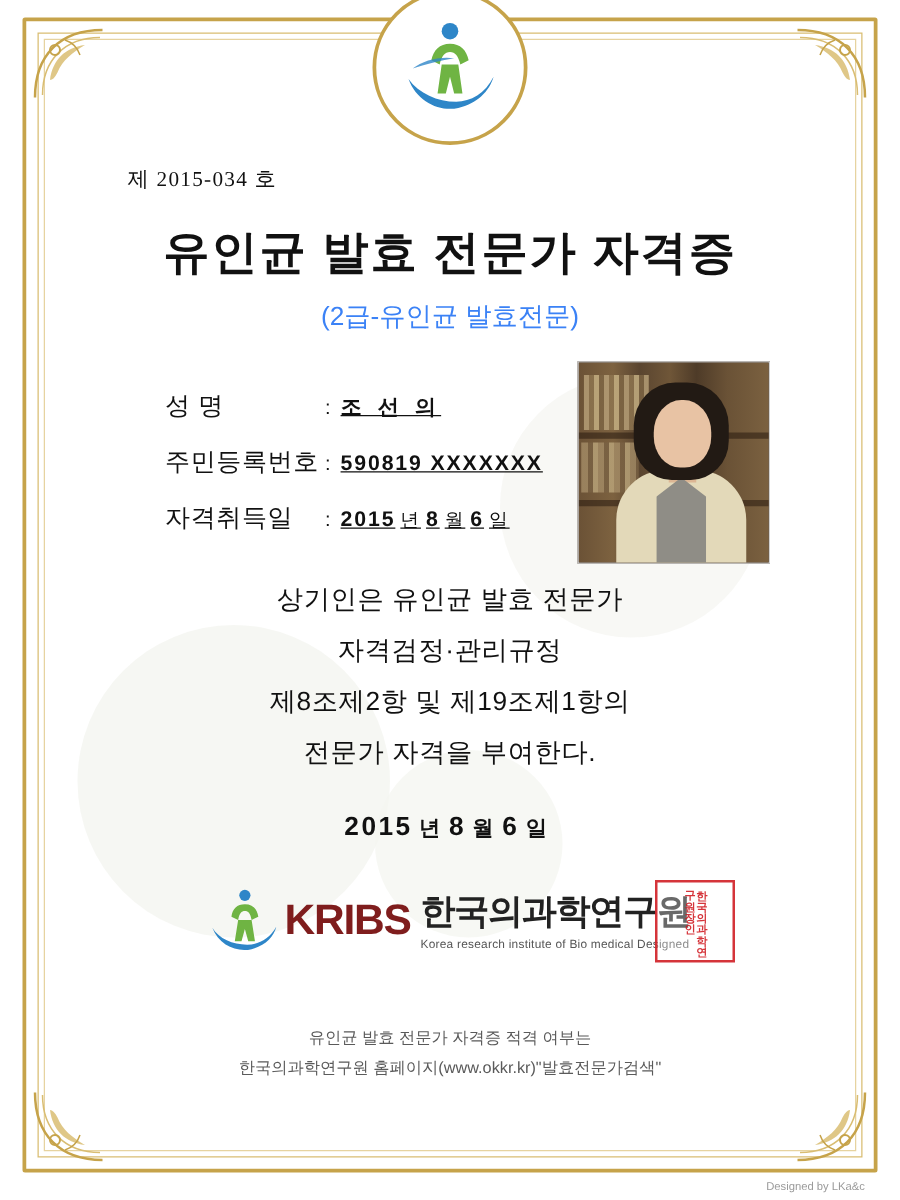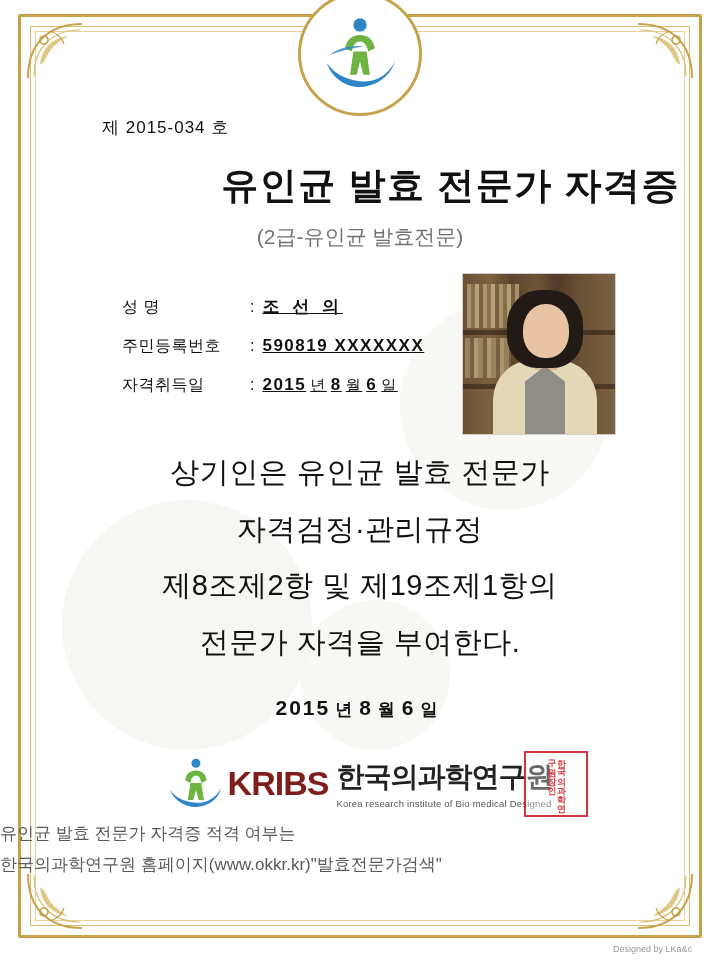--- a/index.html
+++ b/index.html
@@ -78,38 +78,38 @@
   }
   .emblem .mark { width: 84px; height: 78px; }
 
   
   .content {
     position: absolute;
     left: 40px; right: 40px; top: 100px;
     z-index: 3;
   }
   .doc-no {
-    font-family: Liberation Sans, sans-serif;
+    font-family: Liberation Serif, serif;
     font-size: 17px;
     letter-spacing: 1px;
     color: #111;
-    margin: 16px 0 0 62px;
+    margin: 32px 0 0 62px;
   }
   .title {
-    text-align: right;
+    text-align: center;
     font-size: 37px;
     font-weight: bold;
     letter-spacing: 1.5px;
     color: #111;
     margin-top: 22px;
   }
   .subtitle {
     text-align: center;
     font-size: 21px;
-    color: #737373;
+    color: #3b82f6;
     margin-top: 12px;
   }
 
   
   .mid {
     position: relative;
     margin-top: 22px;
     height: 165px;
   }
   .fields {
@@ -120,22 +120,23 @@
     color: #111;
   }
   .field-row {
     display: flex;
     align-items: baseline;
     margin-bottom: 18px;
   }
   .field-label {
     width: 128px;
     text-align: justify;
-    font-size: 16px;
+    font-size: 20px;
     letter-spacing: .5px;
+    margin-left: 10px;
   }
   .field-label.spread {
     display: inline-flex;
     justify-content: space-between;
     width: 104px;
     padding-right: 24px;
   }
   .field-colon { margin-right: 8px; }
   .field-value {
     font-weight: bold;
@@ -197,21 +198,21 @@
     background: #8f8d86;
     clip-path: polygon(50% 0, 100% 22%, 100% 100%, 0 100%, 0 22%);
   }
 
   
   .body-lines {
     text-align: center;
     margin-top: 6px;
   }
   .body-lines div {
-    font-size: 29px;
+    font-size: 21px;
     color: #111;
     line-height: 1.95;
     letter-spacing: .5px;
   }
   .issue-date {
     text-align: center;
     margin-top: 26px;
     font-size: 21px;
     font-weight: bold;
     color: #111;
@@ -262,22 +263,23 @@
     font-weight: bold;
     background: rgba(255,255,255,.35);
     opacity: .92;
   }
 
   
   .footer {
     position: absolute;
     left: 0; right: 0;
     top: 818px;
+    text-align: center;
     color: #5a5a5a;
-    font-size: 17px;
+    font-size: 13px;
     line-height: 1.85;
     z-index: 3;
   }
   .designed {
     position: absolute;
     right: 28px;
     bottom: 6px;
     font-size: 9px;
     color: #9a9a9a;
     z-index: 6;

